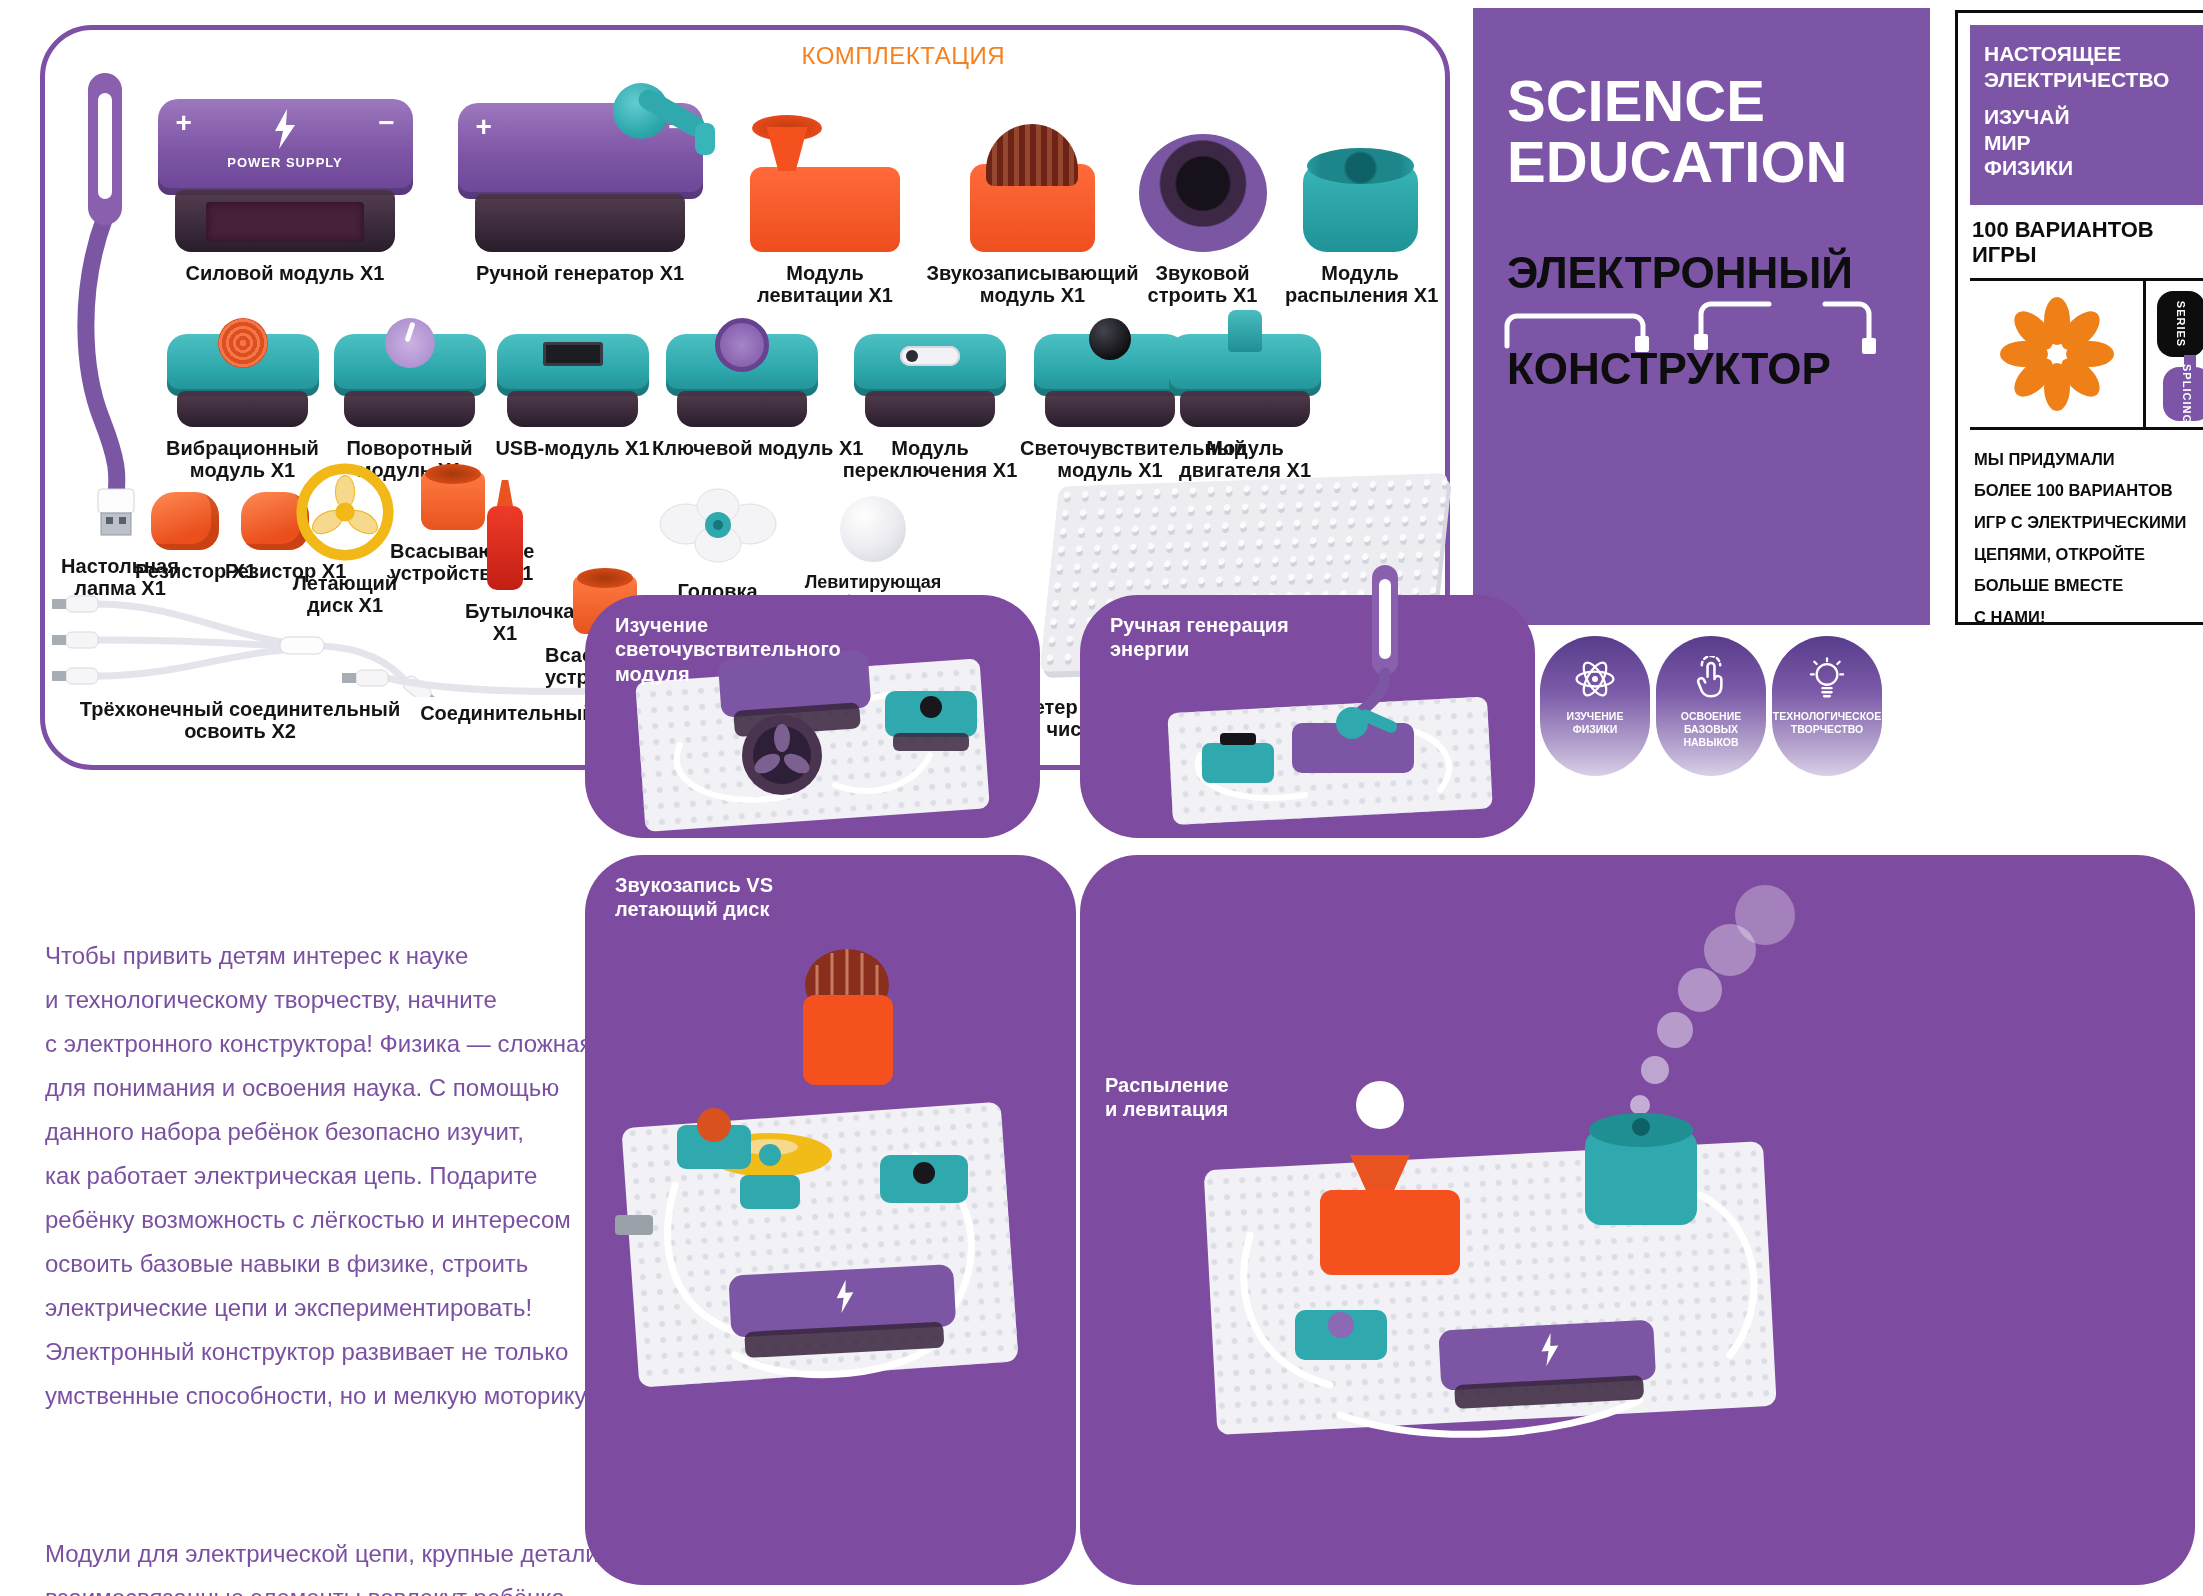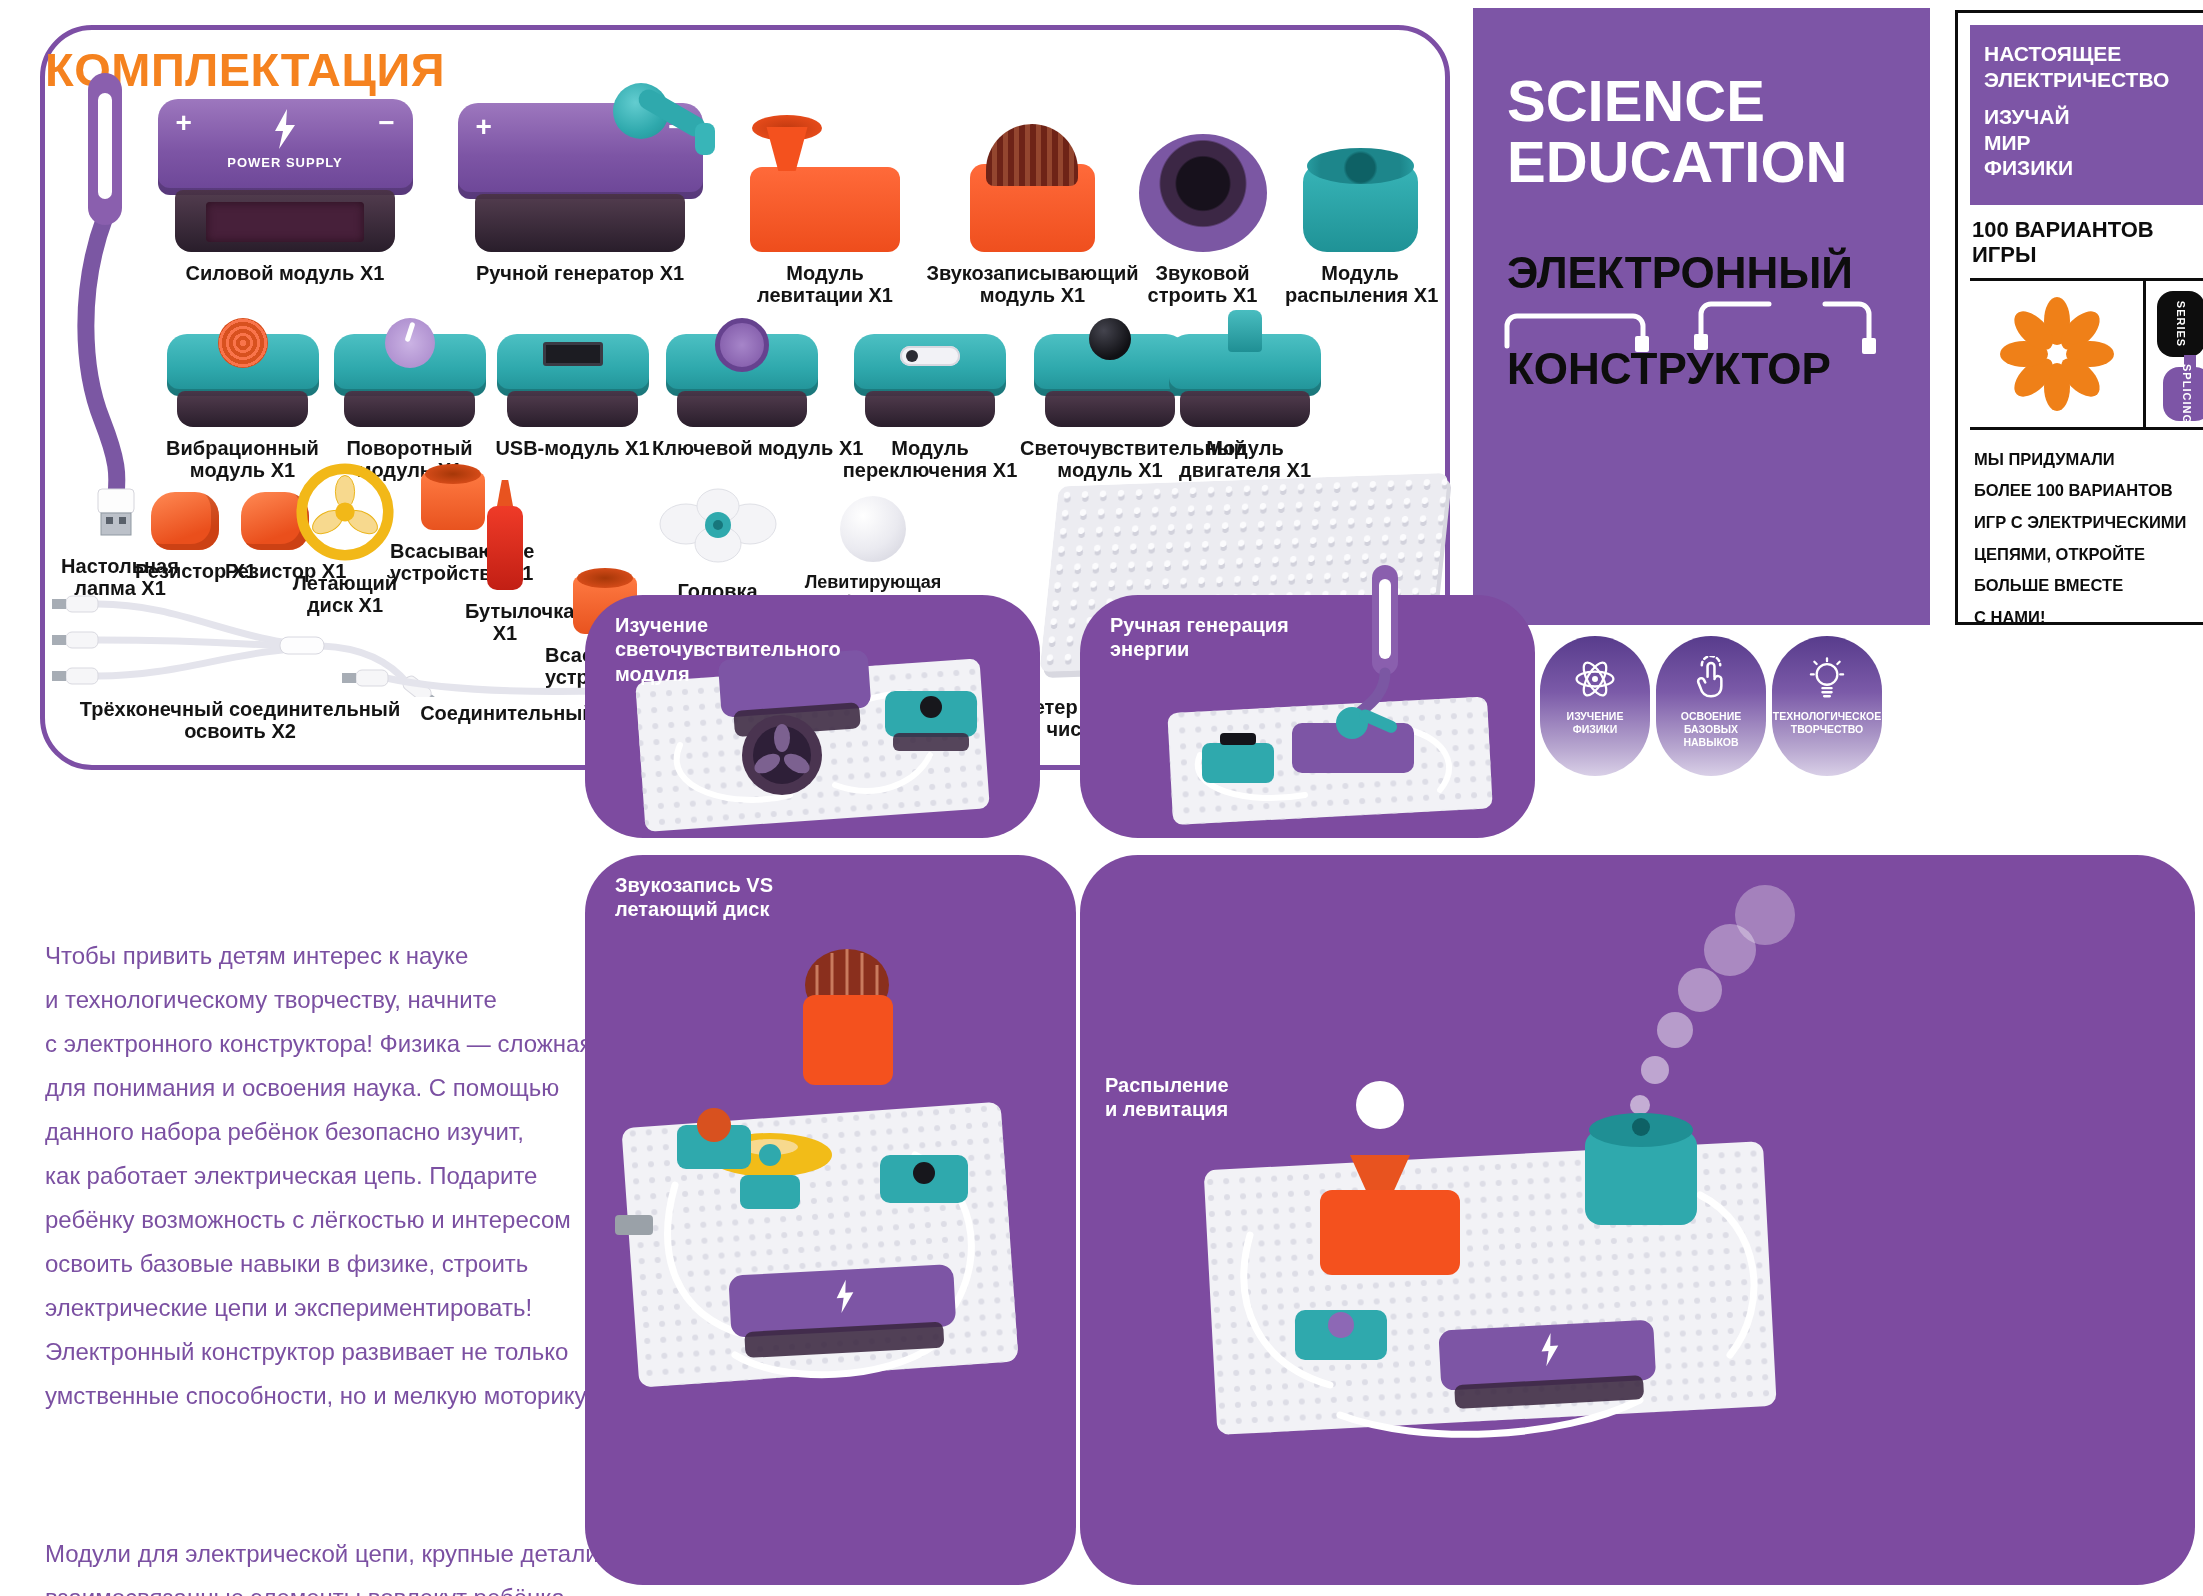--- a/index.html
+++ b/index.html
@@ -1,22 +1,22 @@
 <!DOCTYPE html>
 <html><head>
 <meta charset="utf-8">
 <style>
   html,body{margin:0;padding:0;background:#fff;}
   .canvas{position:relative;width:2203px;height:1596px;background:#fff;overflow:hidden;
           font-family:"Liberation Sans",sans-serif;}
   
   .kit-panel{position:absolute;left:40px;top:25px;width:1400px;height:735px;
              border:5px solid #7d4fa5;border-radius:52px;background:#fff;}
-  .kit-title{position:absolute;left:0;top:12px;width:960px;text-align:left;
-             font-size:47px;font-weight:700;color:#f5821f;letter-spacing:.5px;white-space:pre;}
+  .kit-title{position:absolute;left:0;top:12px;width:960px;text-align:right;
+             font-size:24px;font-weight:400;color:#f5821f;letter-spacing:.5px;white-space:pre;}
   .ki{position:absolute;text-align:center;}
   .art{display:flex;align-items:flex-end;justify-content:center;}
   .kl{margin-top:10px;font-size:20px;line-height:1.12;font-weight:700;color:#141414;white-space:pre;}
   .kl-abs{position:absolute;font-size:20px;line-height:1.12;font-weight:700;color:#141414;
           white-space:pre;text-align:center;}
   
   .mod{position:relative;display:inline-block;}
   .mod-cap{position:relative;border-radius:20px 20px 12px 12px;box-shadow:inset 0 -7px 0 rgba(0,0,0,.18);}
   .purple-cap{background:linear-gradient(180deg,#9d77be 0%,#7d55a5 55%,#6b4596 100%);}
   .teal-cap{background:linear-gradient(180deg,#4cc0c3 0%,#2fa9ad 55%,#1f8f94 100%);}

